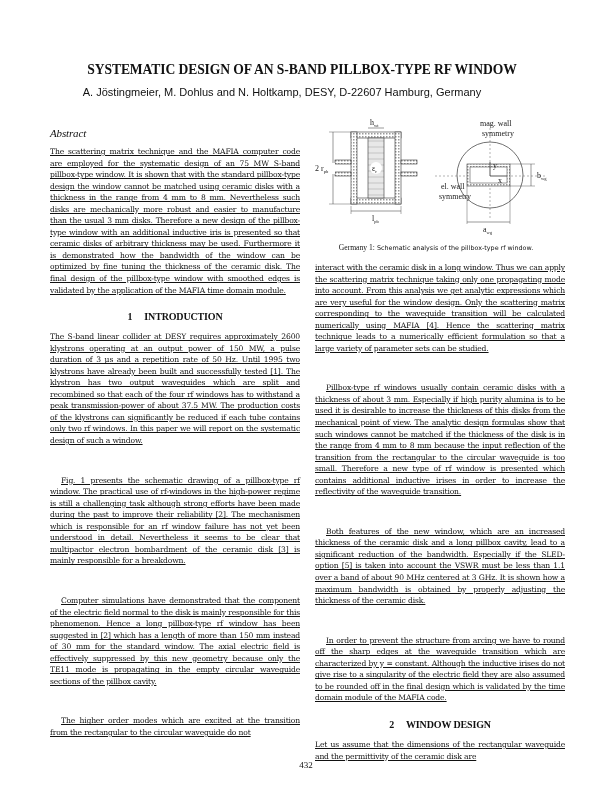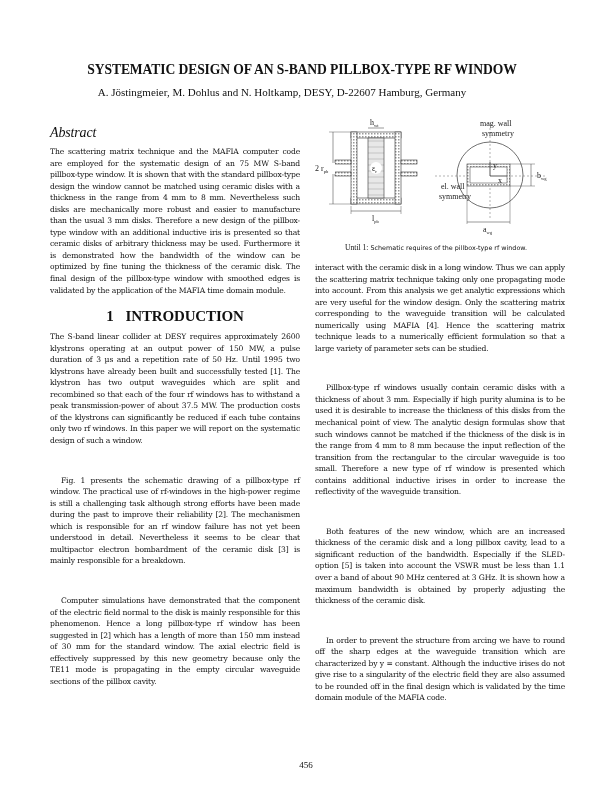--- a/index.html
+++ b/index.html
@@ -1,29 +1,29 @@
 <!DOCTYPE html>
 <html><head>
 <meta charset="utf-8">
 <style>
   html, body { margin:0; padding:0; background:#fff; }
   body { width:612px; height:792px; position:relative; overflow:hidden; color:#111;
          font-family:"DejaVu Serif", "Liberation Serif", serif; }
   .title { position:absolute; top:62px; left:0; width:604px; text-align:center;
            font-family:"Liberation Serif", serif; font-weight:bold; font-size:13.6px; letter-spacing:-0.1px; }
   .authors { position:absolute; top:86px; left:0; width:564px; text-align:center;
-             font-family:Liberation Serif, serif; font-size:11px; }
+             font-family:Liberation Sans, sans-serif; font-size:11px; }
   .col { position:absolute; width:250px; font-size:7.6px; line-height:11.55px; text-align:justify;
          font-family:"DejaVu Serif", serif; letter-spacing:-0.15px; }
-  .col p { margin:0; }
+  .col p { margin:0;text-decoration:underline; }
   .col p.ind { text-indent:11px;margin-top:28px; }
   .left { left:50px; top:123px; }
   .right { left:315px; top:262px; }
-  .abs-head { font-style:italic; font-size:14px; font-family:"Liberation Serif", serif; margin:3px 0 6px 0; line-height:14px; text-align:left; }
-  .sec { text-align:center; font-family:"Liberation Serif", serif; font-weight:bold; font-size:15px; margin:14px 0 8px 0; line-height:13px; }
+  .abs-head { font-style:italic; font-size:11px; font-family:"Liberation Serif", serif; margin:3px 0 6px 0; line-height:14px; text-align:left; }
+  .sec { text-align:center; font-family:"Liberation Serif", serif; font-weight:bold; font-size:10px; margin:14px 0 8px 0; line-height:13px; }
   .sec .num { margin-right:12px; }
   .figure { position:absolute; left:305px; top:118px; width:262px; height:140px; }
   .figcap { position:absolute; left:307px; top:243px; width:258px; text-align:center; font-size:6.4px; font-family:"DejaVu Sans", sans-serif; }
   .figcap .fl { font-family:"Liberation Serif", serif; font-size:7.6px; }
   .pagenum { position:absolute; top:760px; left:0; width:612px; text-align:center; font-family:"Liberation Serif", serif; font-size:9px; }
   svg text { font-family:"Liberation Serif", serif; fill:#222; }
 </style>
 </head>
 <body>
 
@@ -32,20 +32,21 @@
 
 <div class="col left">
   <div class="abs-head">Abstract</div>
   <p>The scattering matrix technique and the MAFIA computer code are employed for the systematic design of an 75 MW S-band pillbox-type window. It is shown that with the standard pillbox-type design the window cannot be matched using ceramic disks with a thickness in the range from 4 mm to 8 mm. Nevertheless such disks are mechanically more robust and easier to manufacture than the usual 3 mm disks. Therefore a new design of the pillbox-type window with an additional inductive iris is presented so that ceramic disks of arbitrary thickness may be used. Furthermore it is demonstrated how the bandwidth of the window can be optimized by fine tuning the thickness of the ceramic disk. The final design of the pillbox-type window with smoothed edges is validated by the application of the MAFIA time domain module.</p>
   <div class="sec">
     <span class="num">1</span><span>INTRODUCTION</span>
   </div>
   <p>The S-band linear collider at DESY requires approximately 2600 klystrons operating at an output power of 150 MW, a pulse duration of 3 µs and a repetition rate of 50 Hz. Until 1995 two klystrons have already been built and successfully tested [1]. The klystron has two output waveguides which are split and recombined so that each of the four rf windows has to withstand a peak transmission-power of about 37.5 MW. The production costs of the klystrons can significantly be reduced if each tube contains only two rf windows. In this paper we will report on the systematic design of such a window.</p>
   <p class="ind">Fig. 1 presents the schematic drawing of a pillbox-type rf window. The practical use of rf-windows in the high-power regime is still a challenging task although strong efforts have been made during the past to improve their reliability [2]. The mechanismen which is responsible for an rf window failure has not yet been understood in detail. Nevertheless it seems to be clear that multipactor electron bombardment of the ceramic disk [3] is mainly responsible for a breakdown.</p>
   <p class="ind">Computer simulations have demonstrated that the component of the electric field normal to the disk is mainly responsible for this phenomenon. Hence a long pillbox-type rf window has been suggested in [2] which has a length of more than 150 mm instead of 30 mm for the standard window. The axial electric field is effectively suppressed by this new geometry because only the TE11 mode is propagating in the empty circular waveguide sections of the pillbox cavity.</p>
+  <p class="ind" id="split-para">The higher order modes which are excited at the transition from the rectangular to the circular waveguide do not</p>
 </div>
 
 <div class="figure">
   <svg width="262" height="125" viewBox="0 0 262 125">
     <defs>
       <pattern id="hatch" width="3" height="3" patternUnits="userSpaceOnUse">
         <rect width="3" height="3" fill="#fff"></rect>
         <rect width="1.5" height="1.5" fill="#999"></rect>
       </pattern>
       <pattern id="cer" width="4" height="6" patternUnits="userSpaceOnUse">
@@ -103,24 +104,28 @@
       <text x="232" y="60" font-size="8"><tspan>b</tspan><tspan font-size="4.5" dy="1.5">wg</tspan></text>
 
       <line x1="162" y1="68" x2="162" y2="106" stroke="#333" stroke-width="0.4"></line>
       <line x1="205" y1="68" x2="205" y2="106" stroke="#333" stroke-width="0.4"></line>
       <line x1="162" y1="104" x2="205" y2="104" stroke="#333" stroke-width="0.5"></line>
       <text x="178" y="114" font-size="8"><tspan>a</tspan><tspan font-size="4.5" dy="1.5">wg</tspan></text>
     </g>
   </svg>
 </div>
 <div class="figcap">
-  <span class="fl">Until 1:</span>
-  <span>Schematic requires of the pillbox-type rf window.</span>
+  <span class="fl">Germany 1:</span>
+  <span>Schematic analysis of the pillbox-type rf window.</span>
 </div>
 
 <div class="col right">
   <p id="split-para-2">interact with the ceramic disk in a long window. Thus we can apply the scattering matrix technique taking only one propagating mode into account. From this analysis we get analytic expressions which are very useful for the window design. Only the scattering matrix corresponding to the waveguide transition will be calculated numerically using MAFIA [4]. Hence the scattering matrix technique leads to a numerically efficient formulation so that a large variety of parameter sets can be studied.</p>
   <p class="ind">Pillbox-type rf windows usually contain ceramic disks with a thickness of about 3 mm. Especially if high purity alumina is to be used it is desirable to increase the thickness of this disks from the mechanical point of view. The analytic design formulas show that such windows cannot be matched if the thickness of the disk is in the range from 4 mm to 8 mm because the input reflection of the transition from the rectangular to the circular waveguide is too small. Therefore a new type of rf window is presented which contains additional inductive irises in order to increase the reflectivity of the waveguide transition.</p>
   <p class="ind">Both features of the new window, which are an increased thickness of the ceramic disk and a long pillbox cavity, lead to a significant reduction of the bandwidth. Especially if the SLED-option [5] is taken into account the VSWR must be less than 1.1 over a band of about 90 MHz centered at 3 GHz. It is shown how a maximum bandwidth is obtained by properly adjusting the thickness of the ceramic disk.</p>
   <p class="ind">In order to prevent the structure from arcing we have to round off the sharp edges at the waveguide transition which are characterized by y = constant. Although the inductive irises do not give rise to a singularity of the electric field they are also assumed to be rounded off in the final design which is validated by the time domain module of the MAFIA code.</p>
+  <div class="sec">
+    <span class="num">2</span><span>WINDOW DESIGN</span>
+  </div>
+  <p>Let us assume that the dimensions of the rectangular waveguide and the permittivity of the ceramic disk are</p>
 </div>
 
-<div class="pagenum">456</div>
+<div class="pagenum">432</div>
 
 </body></html>

